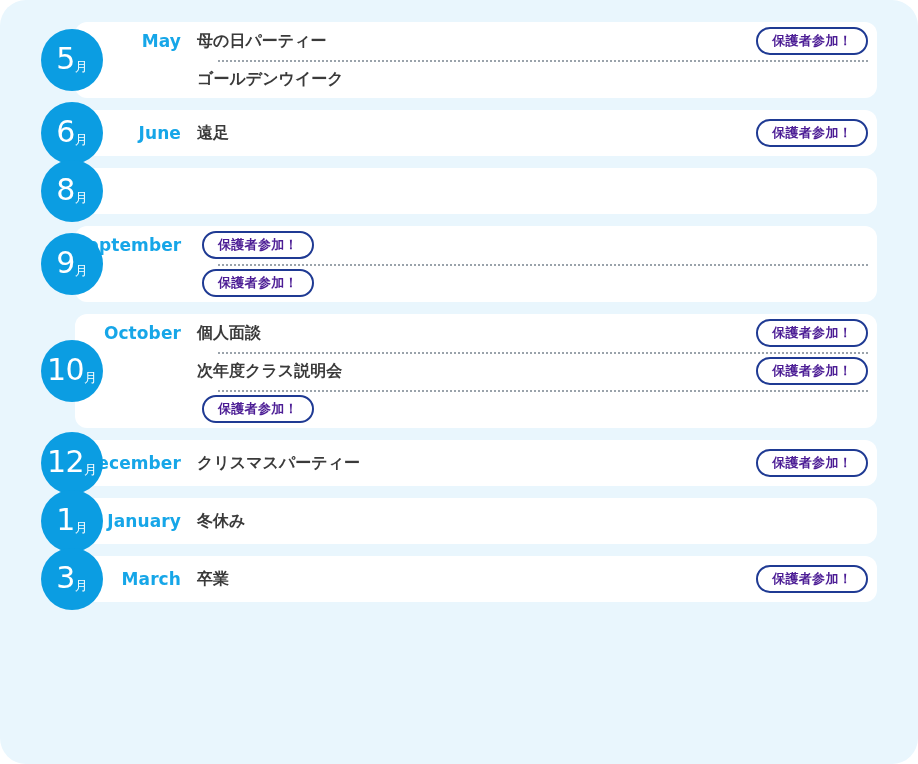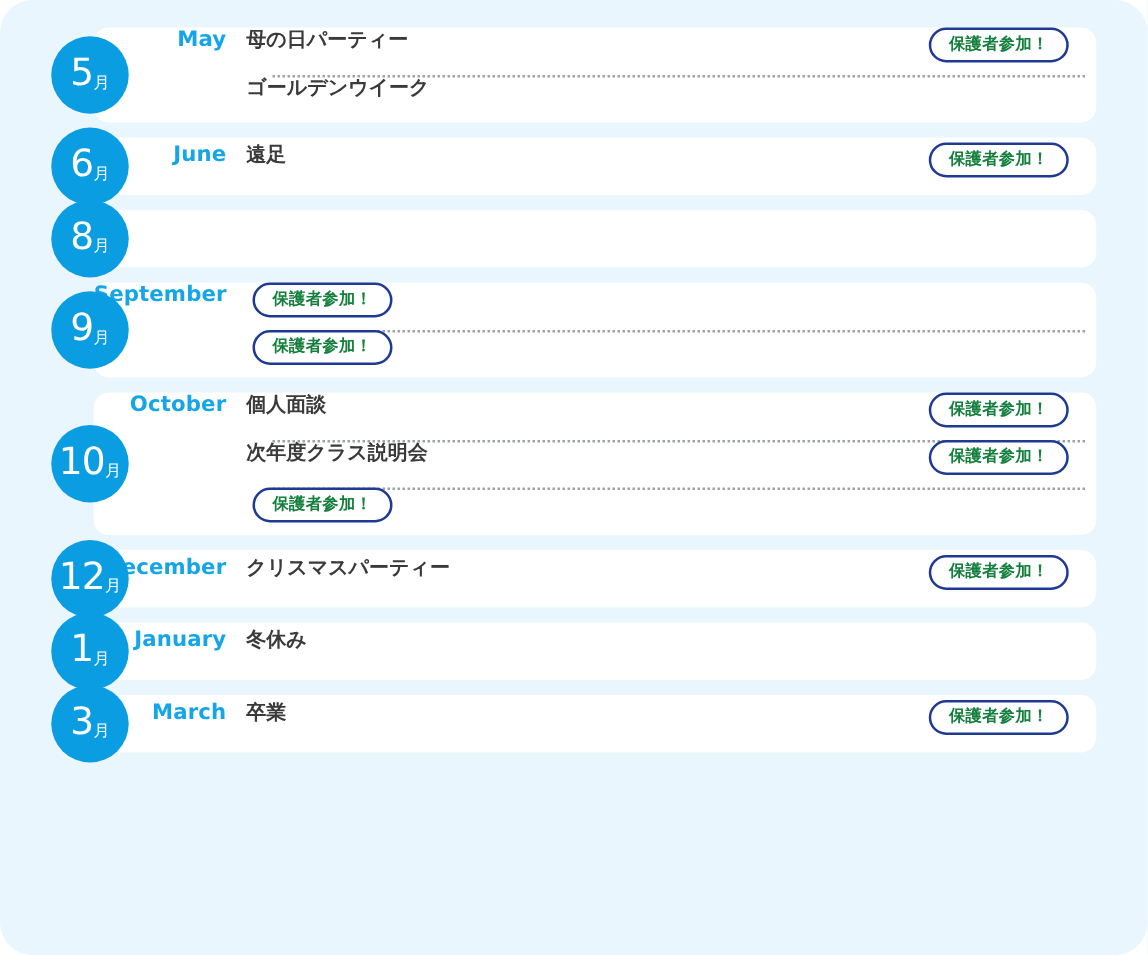--- a/index.html
+++ b/index.html
@@ -81,23 +81,23 @@
     font-weight: 400;
     line-height: 1;
     position: relative;
     top: 6px;
     left: 0px;
   }
 
   
   .event-line {
     display: flex;
-    align-items: flex-start;
+    align-items: center;
     height: 38px;
-    padding: 0 13px 0 0;
+    padding: 0 0 0 0;
     box-sizing: border-box;
     position: relative;
   }
   .event-line + .event-line .sep {
     position: absolute;
     left: 143px;
     right: 9px;
     top: 0;
     border-top: 2px dotted #9aa3ab;
     height: 0;
@@ -128,21 +128,21 @@
     padding-left: 5px;
   }
 
   
   .parent-badge {
     flex: 0 0 auto;
     margin-right: 9px;
     margin-left: 10px;
     border: 2px solid #1f3a93;
     border-radius: 999px;
-    color: #15803d;
+    color: #4c1d95;
     font-size: 13px;
     font-weight: bold;
     line-height: 1;
     padding: 5px 14px 6px 14px;
     background: #ffffff;
     white-space: nowrap;
     position: relative;
     z-index: 3;
     letter-spacing: 0.3px;
   }

